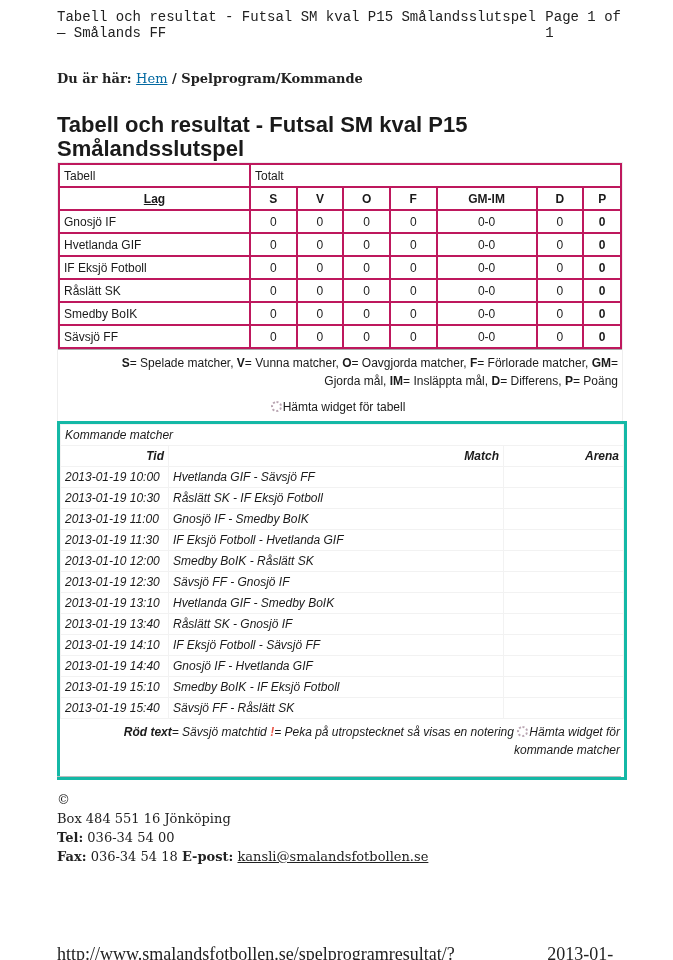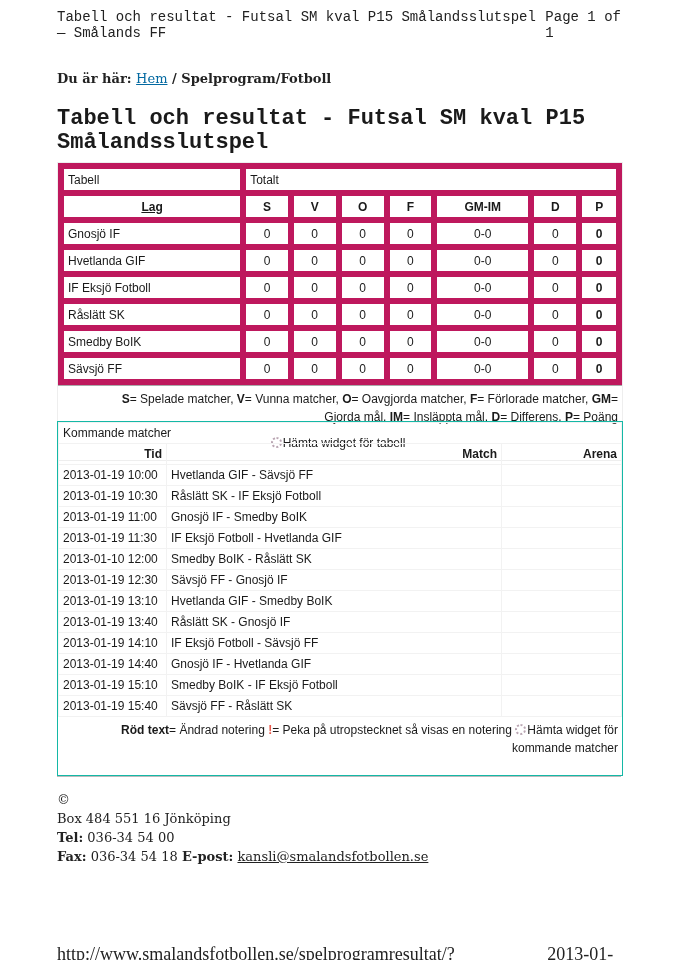--- a/index.html
+++ b/index.html
@@ -16,53 +16,53 @@
     position: absolute; top: 944px; left: 57px; right: 52px;
     font-family: "Liberation Serif", serif; font-size: 18px; color: #222;
     display: flex; justify-content: space-between;
   }
   .breadcrumb {
     position: absolute; top: 71px; left: 57px;
     font-family: "DejaVu Serif", serif; font-size: 13px; font-weight: bold; color: #222;
   }
   .breadcrumb a { font-weight: normal; color: #0369a1; text-decoration: underline; }
   .page-title {
-    position: absolute; top: 107px; left: 57px; width: 560px;
-    font-family: Liberation Mono, monospace; font-size: 22px; font-weight: bold;
+    position: absolute; top: 113px; left: 57px; width: 560px;
+    font-family: Liberation Sans, sans-serif; font-size: 22px; font-weight: bold;
     line-height: 24px; color: #1a1a1a; margin: 0;
   }
 
   
   .standings {
     position: absolute; top: 162px; left: 57px; width: 564px;
     border: 1px solid #eee; font-family: "Liberation Sans", sans-serif; font-size: 12px;
   }
   .standings table { border-collapse: collapse; width: 100%; }
-  .standings td, .standings th { height: 21px; padding: 0 4px; border: 6px solid #be185d; }
+  .standings td, .standings th { height: 21px; padding: 0 4px; border: 2px solid #be185d; }
   .standings th { font-weight: bold; }
   .standings .lag-col { width: 196px; text-align: left; text-decoration: underline; }
   .standings .num { text-align: center; }
   .standings .p-col { font-weight: bold; }
   .standings tr.split td { border-top: 1.5px solid #aaa; }
   .legend {
     text-align: right; padding: 4px 4px 0 40px; line-height: 18px;
   }
   .legend b { font-weight: bold; }
   .widget-link {
     text-align: center; padding: 10px 4px 10px 0;
   }
   .gear {
     display: inline-block; width: 11px; height: 11px; border-radius: 50%;
     border: 2px dotted #b9a5b2; box-sizing: border-box; vertical-align: -1px; margin-right: 1px;
   }
 
   
   .matches {
     position: absolute; top: 421px; left: 57px; width: 564px;
-    border: 1px solid #14b8a6; font-family: "Liberation Sans", sans-serif; font-size: 12px;
+    border: 3px solid #14b8a6; font-family: "Liberation Sans", sans-serif; font-size: 12px; font-style: italic;
   }
   .matches table { border-collapse: collapse; width: 100%; }
   .matches td, .matches th { height: 20px; padding: 0 4px; border: 1px solid #f2f2f2; text-align: left; }
   .matches th { font-weight: bold; text-align: right; }
   .matches .tid-col { width: 99px; }
   .matches .arena-col { width: 111px; }
   .matches .caption { font-weight: normal; }
   .matches-legend { text-align: right; padding: 4px 4px 18px 40px; line-height: 18px; }
   .excl { color: #e8584a; font-weight: bold; }
 
@@ -81,21 +81,21 @@
 
 <div class="print-header">
   <span>Tabell och resultat - Futsal SM kval P15 Smålandsslutspel — Smålands FF</span>
   <span>Page 1 of 1</span>
 </div>
 
 <div class="breadcrumb">
   <span>Du är här:</span>
   <a>Hem</a>
   <span>/</span>
-  <span>Spelprogram/Fotboll</span>
+  <span>Spelprogram/Kommande</span>
 </div>
 
 <h1 class="page-title">Tabell och resultat - Futsal SM kval P15 Smålandsslutspel</h1>
 
 <div class="standings">
   <table>
     <thead>
       <tr>
         <td>Tabell</td>
         <td colspan="7">Totalt</td>
@@ -249,21 +249,21 @@
           <td></td>
         </tr>
         <tr>
           <td>2013-01-19 15:40</td>
           <td>Sävsjö FF - Råslätt SK</td>
           <td></td>
         </tr>
       </tbody>
   </table>
   <div class="matches-legend">
-    <b>Röd text</b><span>= Ändrad notering </span><span class="excl">!</span><span>= Peka på utropstecknet så visas en notering </span><span class="gear"></span><span>Hämta widget för kommande matcher</span>
+    <b>Röd text</b><span>= Sävsjö matchtid </span><span class="excl">!</span><span>= Peka på utropstecknet så visas en notering </span><span class="gear"></span><span>Hämta widget för kommande matcher</span>
   </div>
 </div>
 
 <div class="hr"></div>
 
 <div class="footer">
   <div>©</div>
   <div>Box 484 551 16 Jönköping</div>
   <div>
     <b>Tel:</b>

